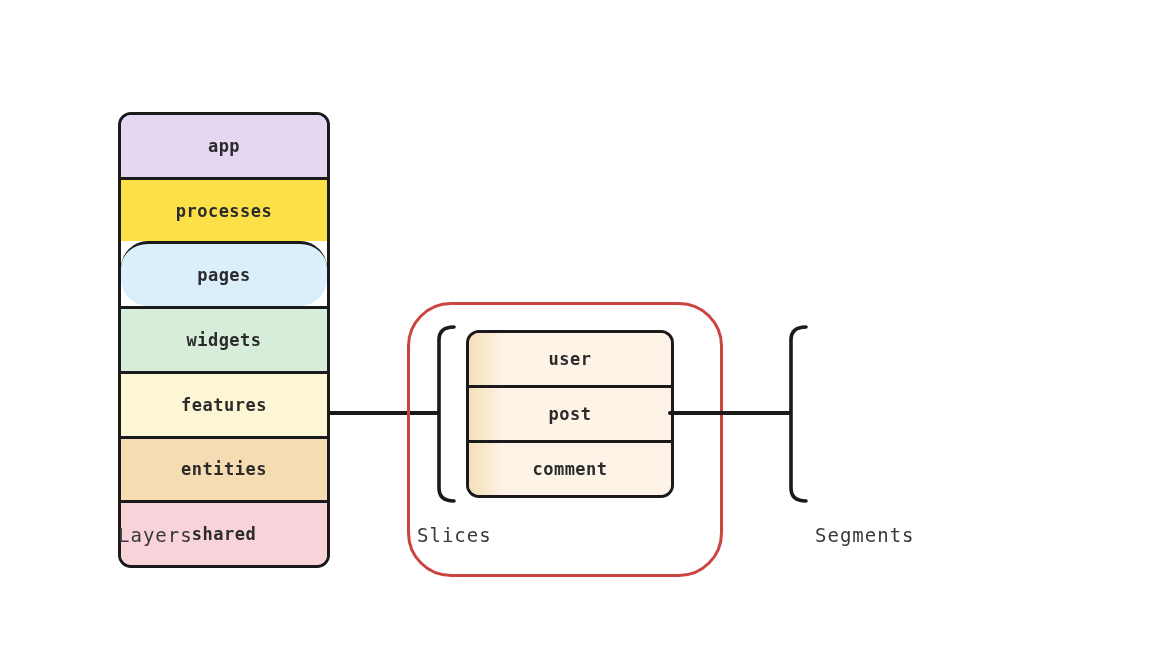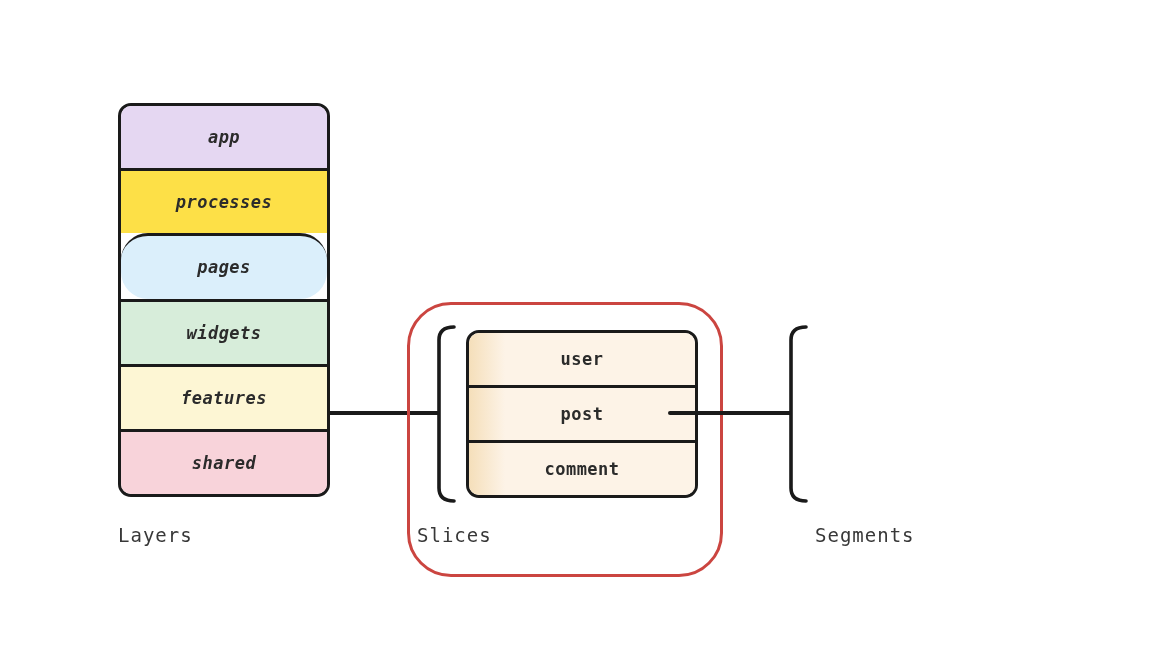--- a/index.html
+++ b/index.html
@@ -31,22 +31,22 @@
     display: flex;
     align-items: center;
     justify-content: center;
     font-weight: 700;
     font-size: 17px;
     letter-spacing: 0.5px;
     color: #2b2b2b;
   }
   .row + .row { border-top: 3px solid var(--ink); }
 
-  #layers-stack   { left: 118px; top: 103px; width: 212px; height: 394px; font-style: italic; }
-  #slices-stack   { left: 466px; top: 330px; width: 232px; height: 168px; }
+  #layers-stack   { left: 118px; top: 112px; width: 212px; height: 456px; }
+  #slices-stack   { left: 466px; top: 330px; width: 208px; height: 168px; }
   #segments-stack { left: 815px; top: 330px; width: 208px; height: 168px; }
 
   .slice-row {
     background: linear-gradient(90deg, var(--slice-strip) 0px, var(--slice-row) 36px);
   }
   .segment-row {
     background: linear-gradient(90deg, var(--segment-strip) 0px, var(--segment-row) 36px);
   }
 
   
@@ -106,20 +106,21 @@
 <body>
 
 <div class="canvas">
 
   <div class="stack" id="layers-stack">
     <div class="row" style="background: rgb(229, 215, 242);">app</div>
     <div class="row" style="background: #fde047;">processes</div>
     <div class="row" style="background: rgb(219, 239, 251); border-radius: 27px;">pages</div>
     <div class="row" style="background: rgb(215, 237, 218);">widgets</div>
     <div class="row" style="background: rgb(253, 246, 212);">features</div>
+    <div class="row" style="background: rgb(246, 220, 179);">entities</div>
     <div class="row" style="background: rgb(248, 211, 218);">shared</div>
   </div>
   <div class="group-label" id="layers-label">Layers</div>
 
   <div class="connector" id="connector-entities-slices"></div>
 
   <div class="highlight-box"></div>
 
   <svg class="bracket" id="slices-bracket" viewBox="0 0 20 180">
     <path d="M 18 3 Q 3 3 3 16 L 3 164 Q 3 177 18 177"></path>

